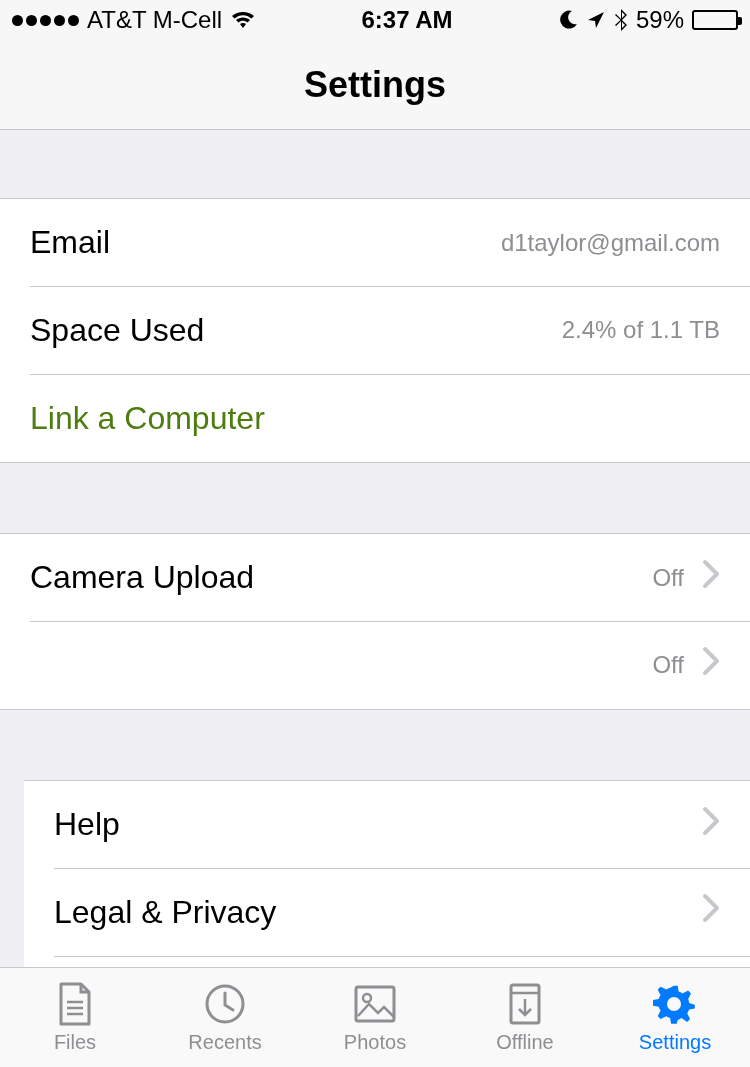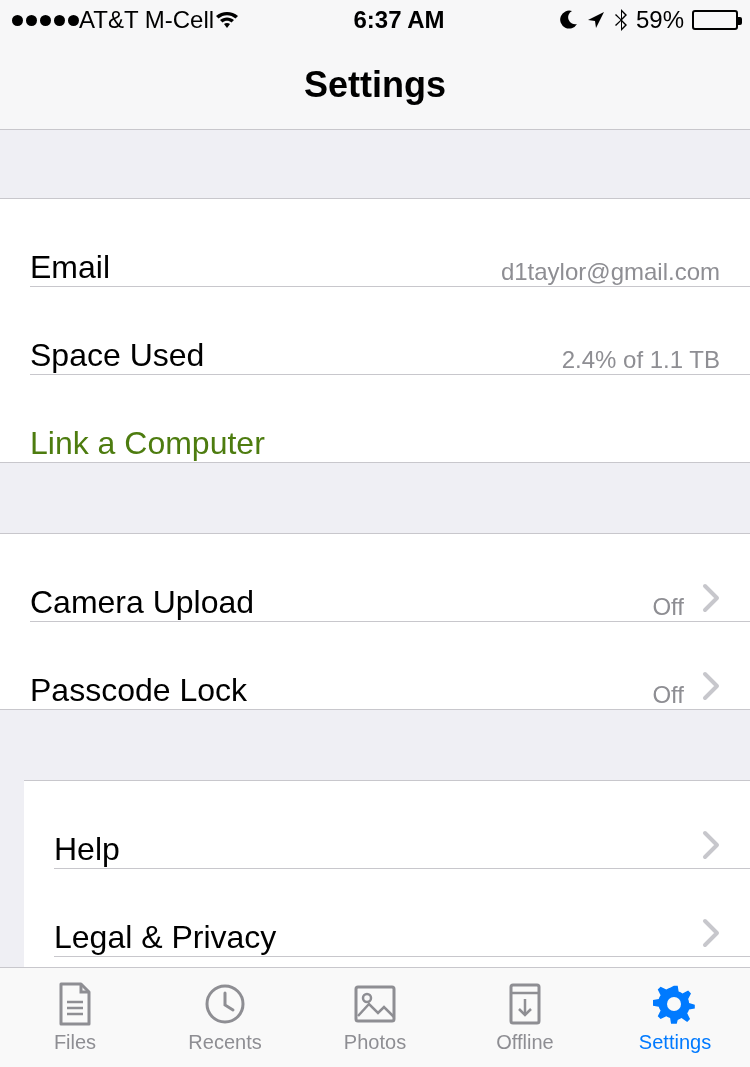--- a/index.html
+++ b/index.html
@@ -15,21 +15,21 @@
   .status-bar {
     height: 40px;
     background: #f7f7f8;
     display: flex;
     align-items: center;
     justify-content: space-between;
     padding: 0 12px;
     font-size: 24px;
     color: #000;
   }
-  .status-left { display: flex; align-items: center; gap: 0; }
+  .status-left { display: flex; align-items: center; gap: 8px; }
   .signal-dots { display: flex; gap: 3px; }
   .signal-dots span {
     width: 11px; height: 11px; border-radius: 50%;
     background: #000;
   }
   .wifi-icon, .moon-icon, .loc-icon, .bt-icon { display: inline-flex; }
   .status-right { display: flex; align-items: center; gap: 8px; }
   .battery {
     width: 46px; height: 20px; border: 2px solid #000; border-radius: 3px;
     position: relative; display: inline-block;
@@ -54,21 +54,21 @@
   }
   
   .content { }
   .section-gap {
     height: 68px;
   }
   .section-gap.small { height: 70px; }
   .row {
     background: #fff;
     display: flex;
-    align-items: flex-end;
+    align-items: center;
     padding: 0 30px;
     height: 88px;
     font-size: 32px;
     border-top: 1px solid #c8c7cc;
     position: relative;
   }
   .row.first { border-top: 1px solid #c8c7cc; }
   .row .label { flex: 0 0 auto; color: #000; }
   .row .value { flex: 1 1 auto; text-align: right; color: #8e8e93; font-size: 24px; }
   .row .link { color: #4d7c0f; }
@@ -184,21 +184,20 @@
     <div class="row first">
       <span class="label">Camera Upload</span>
       <span class="value">Off</span>
       <span class="chevron">
         <svg width="18" height="30" viewBox="0 0 18 30">
             <path d="M3 3 L15 15 L3 27" stroke="#c7c7cc" stroke-width="4" fill="none" stroke-linecap="round" stroke-linejoin="round"></path>
           </svg>
       </span>
     </div>
     <div class="row">
-      <span class="label">Passcode Lock</span>
       <span class="value">Off</span>
       <span class="chevron">
         <svg width="18" height="30" viewBox="0 0 18 30">
             <path d="M3 3 L15 15 L3 27" stroke="#c7c7cc" stroke-width="4" fill="none" stroke-linecap="round" stroke-linejoin="round"></path>
           </svg>
       </span>
     </div>
   </div>
 
   <div class="section-gap small"></div>

